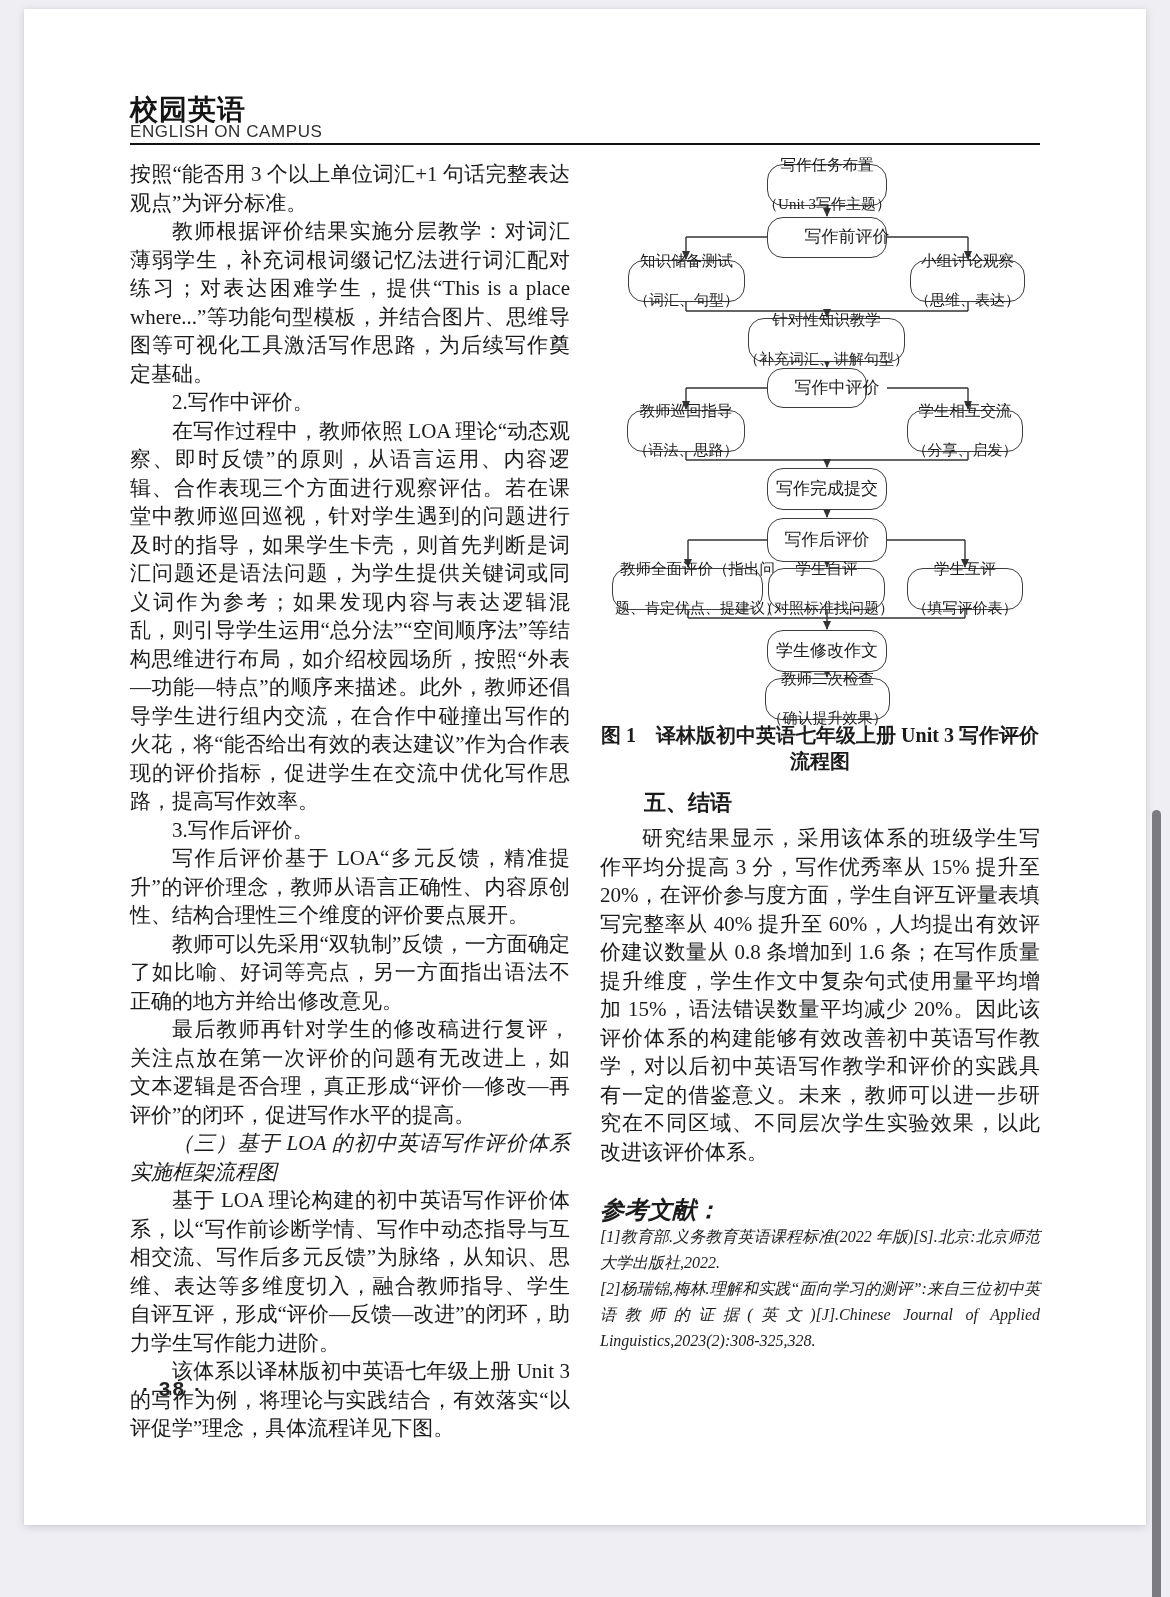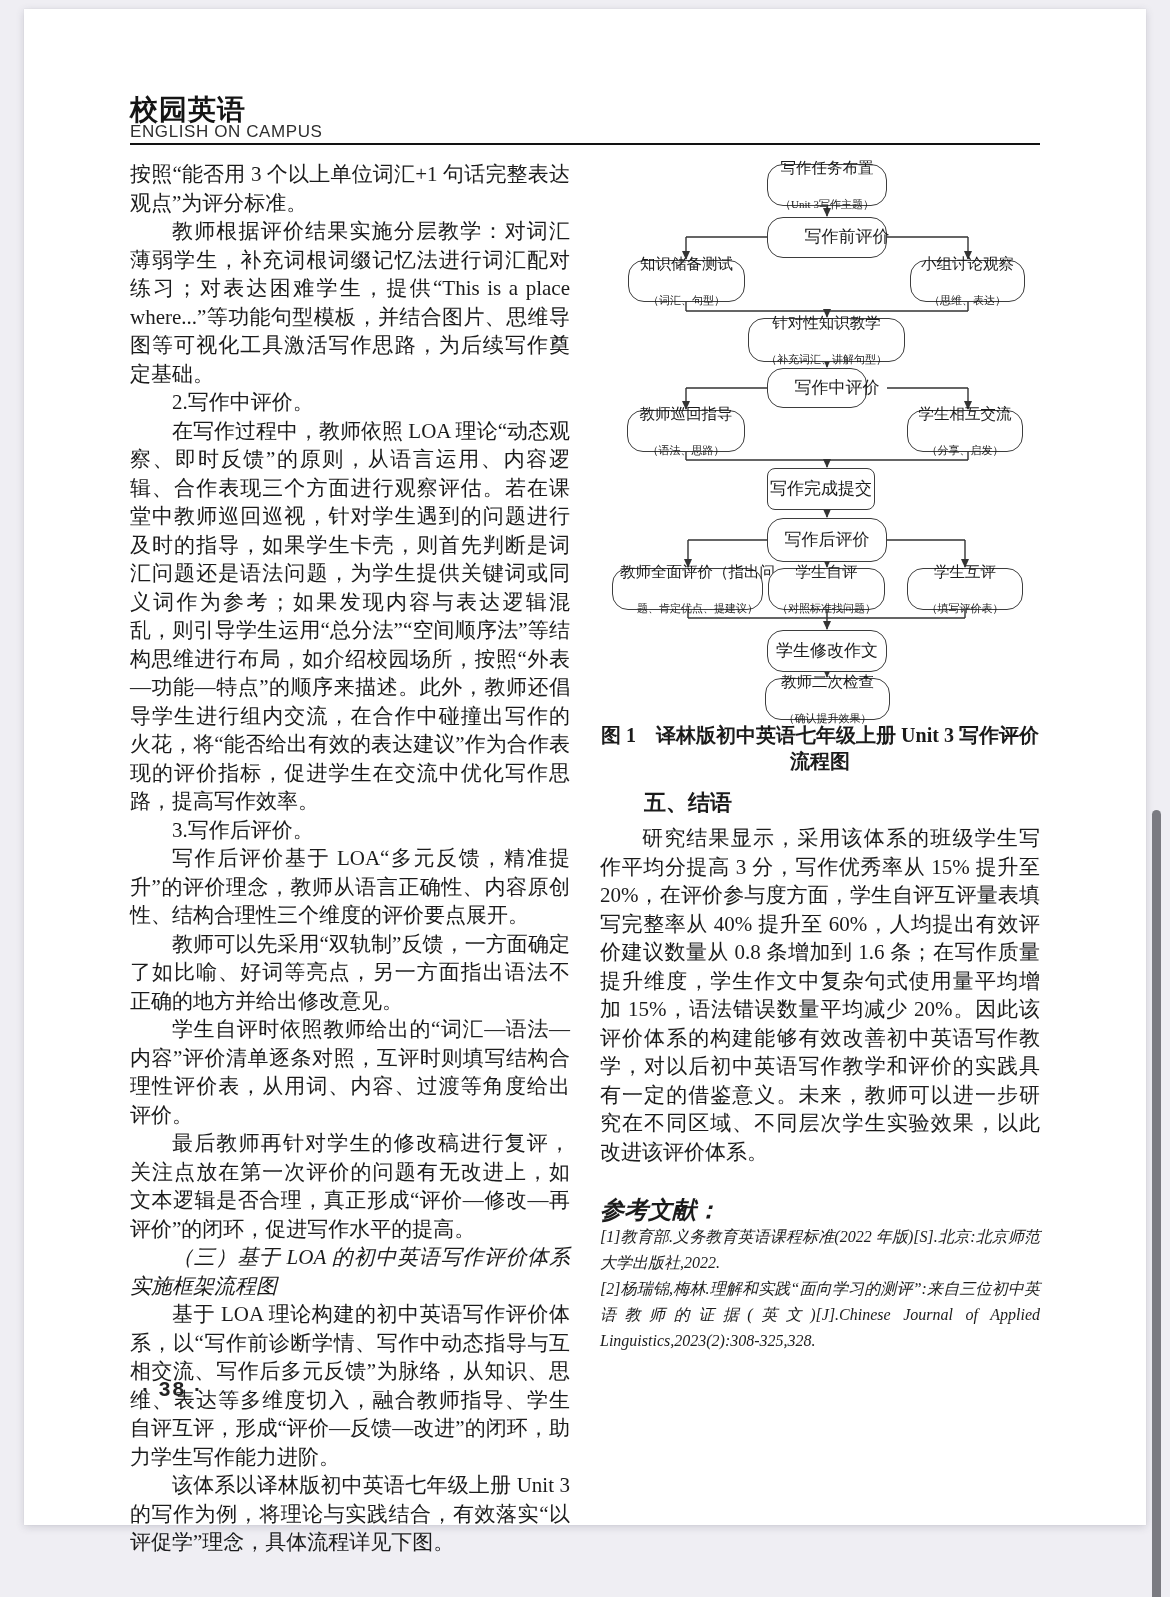--- a/index.html
+++ b/index.html
@@ -36,21 +36,21 @@
 
   
   .figure{position:relative;width:440px;height:562px;}
   .flow-svg{position:absolute;left:0;top:0;}
   .fnode{
     position:absolute;background:#fff;border:1.5px solid #3d3d3d;border-radius:16px;
     display:flex;flex-direction:column;justify-content:center;align-items:center;
     text-align:center;font-size:15.5px;line-height:1.22;white-space:nowrap;
     box-sizing:border-box;text-indent:0;gap:20px;
   }
-  .fnode .l2{font-size:11px;}
+  .fnode .l2{font-size:15px;}
   .fnode.one{font-size:17px;}
   .fig-caption{
     margin:6px 0 0 0;text-align:center;font-weight:bold;font-size:20px;line-height:26px;
     text-indent:0;
   }
   .sec-heading{
     font-weight:bold;font-size:22px;line-height:30px;margin:14px 0 6px 0 !important;text-indent:2em;
   }
   .refs{margin-top:30px;}
   .refs-heading{font-weight:bold;font-style:italic;font-size:24px;line-height:28px;}
@@ -78,21 +78,20 @@
   <div class="head-rule"></div>
 
   <div class="col col-left">
     <p>按照“能否用 3 个以上单位词汇+1 句话完整表达观点”为评分标准。</p>
     <p class="indent">教师根据评价结果实施分层教学：对词汇薄弱学生，补充词根词缀记忆法进行词汇配对练习；对表达困难学生，提供“This is a place where...”等功能句型模板，并结合图片、思维导图等可视化工具激活写作思路，为后续写作奠定基础。</p>
     <p class="indent">2.写作中评价。</p>
     <p class="indent">在写作过程中，教师依照 LOA 理论“动态观察、即时反馈”的原则，从语言运用、内容逻辑、合作表现三个方面进行观察评估。若在课堂中教师巡回巡视，针对学生遇到的问题进行及时的指导，如果学生卡壳，则首先判断是词汇问题还是语法问题，为学生提供关键词或同义词作为参考；如果发现内容与表达逻辑混乱，则引导学生运用“总分法”“空间顺序法”等结构思维进行布局，如介绍校园场所，按照“外表—功能—特点”的顺序来描述。此外，教师还倡导学生进行组内交流，在合作中碰撞出写作的火花，将“能否给出有效的表达建议”作为合作表现的评价指标，促进学生在交流中优化写作思路，提高写作效率。</p>
     <p class="indent">3.写作后评价。</p>
     <p class="indent">写作后评价基于 LOA“多元反馈，精准提升”的评价理念，教师从语言正确性、内容原创性、结构合理性三个维度的评价要点展开。</p>
     <p class="indent">教师可以先采用“双轨制”反馈，一方面确定了如比喻、好词等亮点，另一方面指出语法不正确的地方并给出修改意见。</p>
-    <p class="indent">学生自评时依照教师给出的“词汇—语法—内容”评价清单逐条对照，互评时则填写结构合理性评价表，从用词、内容、过渡等角度给出评价。</p>
     <p class="indent">最后教师再针对学生的修改稿进行复评，关注点放在第一次评价的问题有无改进上，如文本逻辑是否合理，真正形成“评价—修改—再评价”的闭环，促进写作水平的提高。</p>
     <p class="indent kai">（三）基于 LOA 的初中英语写作评价体系实施框架流程图</p>
     <p class="indent">基于 LOA 理论构建的初中英语写作评价体系，以“写作前诊断学情、写作中动态指导与互相交流、写作后多元反馈”为脉络，从知识、思维、表达等多维度切入，融合教师指导、学生自评互评，形成“评价—反馈—改进”的闭环，助力学生写作能力进阶。</p>
     <p class="indent">该体系以译林版初中英语七年级上册 Unit 3 的写作为例，将理论与实践结合，有效落实“以评促学”理念，具体流程详见下图。</p>
   </div>
 
   <div class="col col-right">
 
     <div class="figure">
       <svg class="flow-svg" width="440" height="562" viewBox="0 0 440 562">
@@ -148,21 +147,21 @@
         <span class="l1">写作中评价</span>
       </div>
       <div class="fnode" style="left:27px;top:250px;width:118px;height:42px;">
         <span class="l1">教师巡回指导</span>
         <span class="l2">（语法、思路）</span>
       </div>
       <div class="fnode" style="left:307px;top:250px;width:116px;height:42px;">
         <span class="l1">学生相互交流</span>
         <span class="l2">（分享、启发）</span>
       </div>
-      <div class="fnode one" style="left:167px;top:308px;width:108px;height:42px;border-radius:8px;">
+      <div class="fnode one" style="left:167px;top:308px;width:120px;height:42px;">
         <span class="l1">写作完成提交</span>
       </div>
       <div class="fnode one" style="left:167px;top:358px;width:120px;height:44px;">
         <span class="l1">写作后评价</span>
       </div>
       <div class="fnode" style="left:12px;top:408px;width:151px;height:42px;padding-left:20px;">
         <span class="l1">教师全面评价（指出问</span>
         <span class="l2">题、肯定优点、提建议）</span>
       </div>
       <div class="fnode" style="left:168px;top:408px;width:117px;height:42px;">

